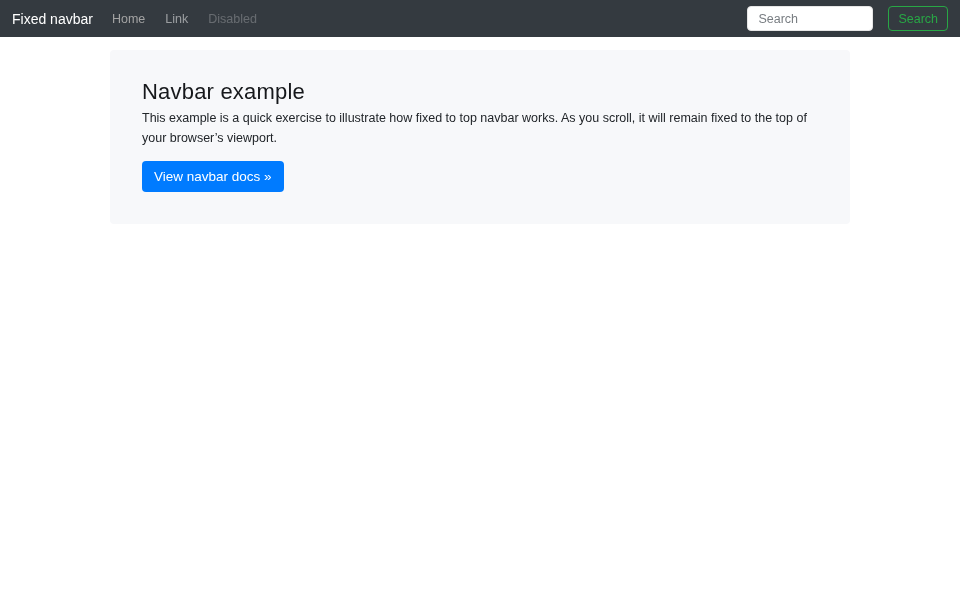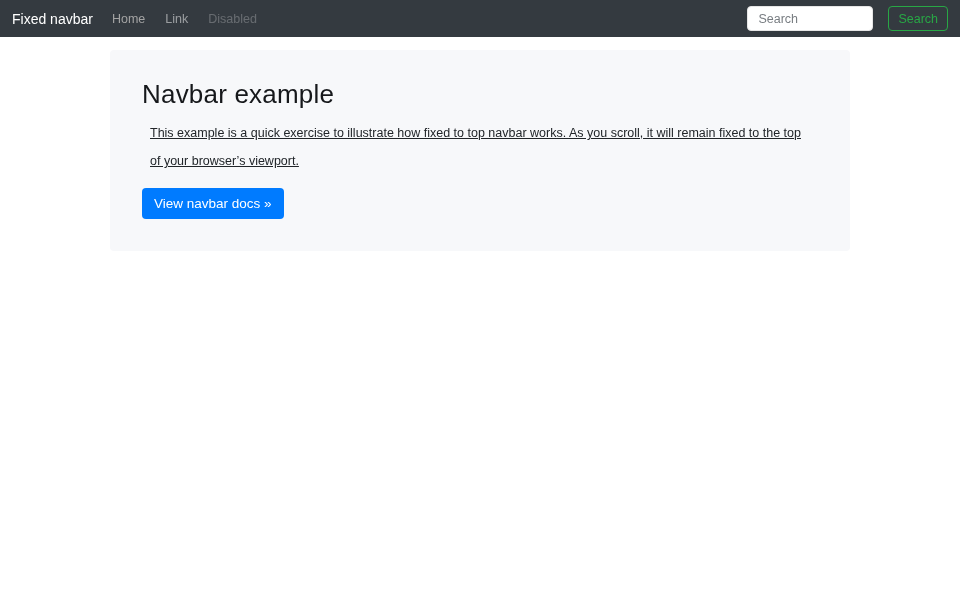--- a/index.html
+++ b/index.html
@@ -77,32 +77,31 @@
   .container {
     width: 740px;
     margin: 13px auto 0;
   }
   .jumbotron {
     background: #f7f8fa;
     border-radius: 4px;
     padding: 29px 32px 32px;
   }
   .jumbotron h1 {
-    font-size: 26px;
+    font-size: 22px;
     font-weight: 500;
     color: #16181b;
     letter-spacing: 0.2px;
-    margin: 0 0 9px;
+    margin: 0 0 3px;
   }
   .jumbotron p {
     font-size: 12.5px;
-    line-height: 28px;
+    line-height: 20px;
     color: #212529;
-    margin: 0 8px 13px;
-    text-decoration: underline;
+    margin: 0 0 13px;
   }
   .cta-btn {
     display: inline-block;
     background: #007bff;
     color: #ffffff;
     border: none;
     border-radius: 4px;
     padding: 8px 12px;
     font-size: 13.5px;
     font-weight: 500;

